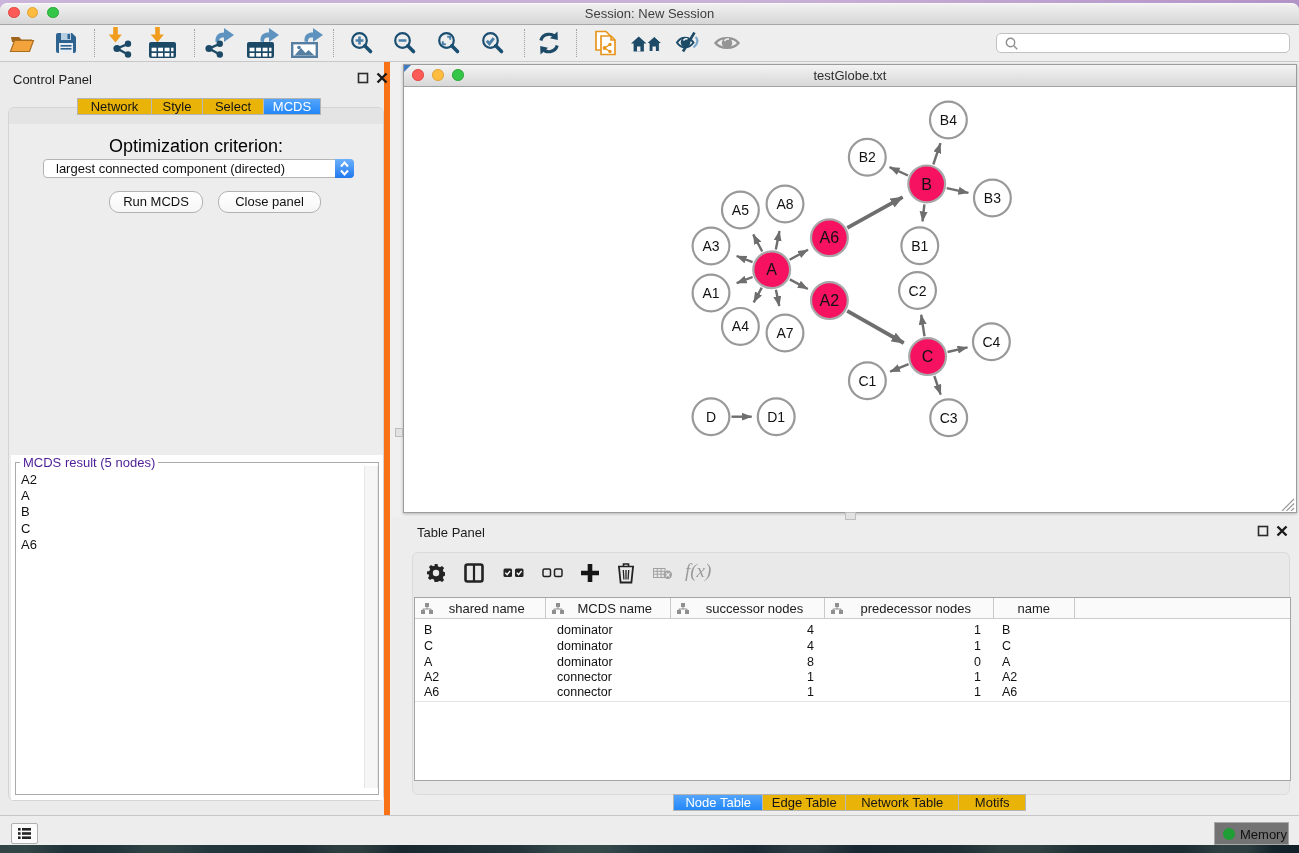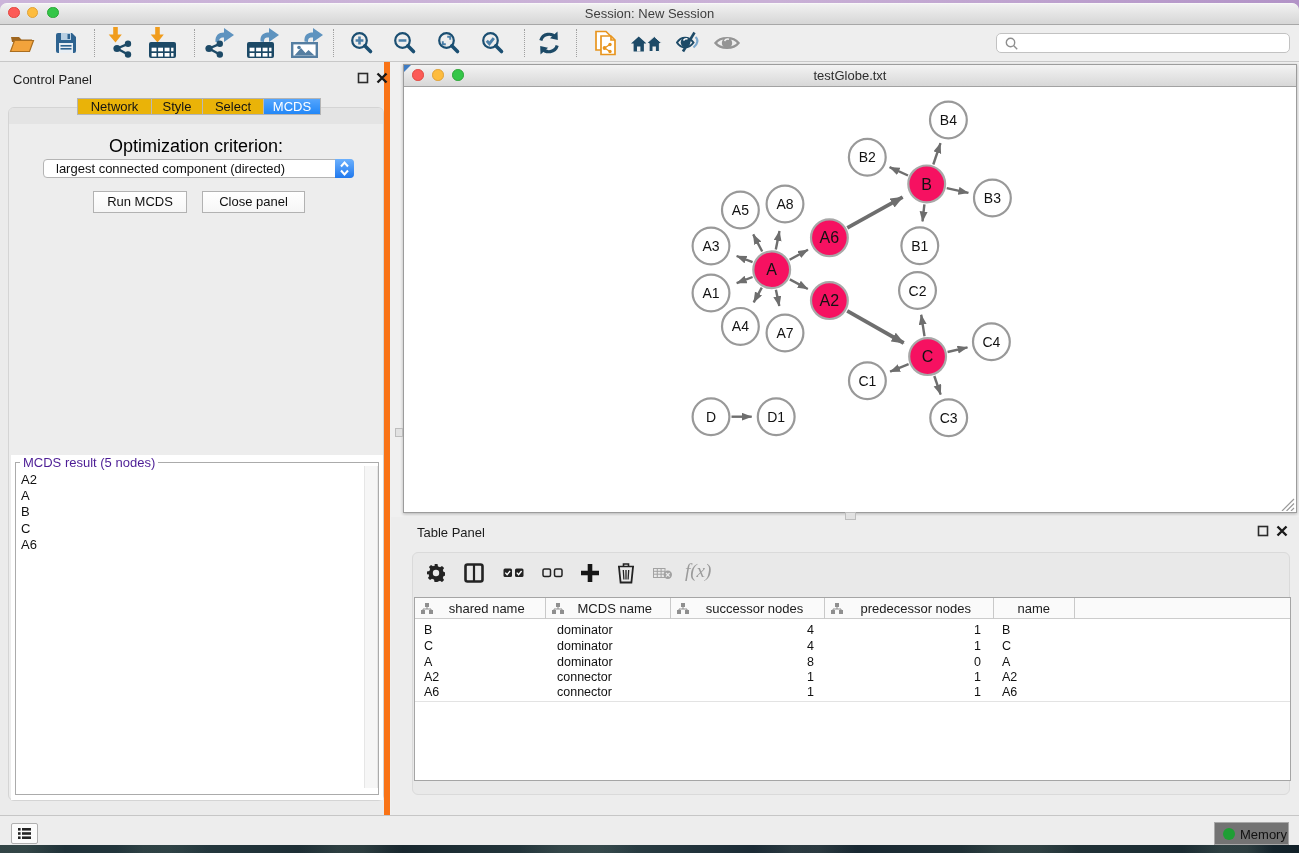--- a/index.html
+++ b/index.html
@@ -26,22 +26,22 @@
 
 #content { position:absolute; left:0; top:59px; width:1299px; height:754px; background:#f0f0f0; }
 #cpanel { position:absolute; left:0; top:0; width:390px; height:754px; background:#ebebeb; border-right:6px solid #f97316; }
 #statusbar { position:absolute; left:0; top:812px; width:1299px; height:30px; background:#ededed; border-top:1px solid #c6c6c6; }
 .panel-h { font-size:13px; color:#1c1c1c; }
 
 .seg { position:absolute; display:flex; border:1px solid #b4b4b4; border-radius:0; background:#eab308; overflow:hidden; z-index:5; }
 .seg div { font-size:13px; color:#141414; text-align:center; line-height:15.5px; border-right:1px solid #b9b9b9; }
 .seg div:last-child { border-right:none; }
 .seg .sel { background:linear-gradient(#54a5fd,#2287f7); color:#fff; }
-.btn { position:absolute; background:linear-gradient(#ffffff,#f6f6f6); border:1px solid #b2b2b2; border-radius:0;
-  font-size:13px; color:#111; text-align:center; }
+.btn { position:absolute; background:linear-gradient(#ffffff,#f6f6f6); border:1px solid #b2b2b2; border-radius:10px;
+  font-size:13px; color:#111; text-align:center;margin-left:16px; }
 
 #netwin { position:absolute; left:403px; top:2px; width:894px; height:449px; border:1px solid #9c9c9c;
   background:#fff; box-shadow:0 1px 3px rgba(0,0,0,0.25); }
 #nw-title { position:absolute; left:0; top:0; width:100%; height:22px; background:linear-gradient(#f3f3f3,#d8d8d8);
   border-bottom:1px solid #a2a2a2; }
 #nw-title .tt { position:absolute; left:0; right:0; top:3px; text-align:center; font-size:13px; color:#2e2e2e; }
 
 #tpanel { position:absolute; left:391px; top:455px; width:908px; height:299px; background:#ededed; }
 #ttoolbar { position:absolute; left:21px; top:35px; width:878px; height:243px; background:#e9e9e9;
   border:1px solid #dadada; border-radius:6px; }
@@ -425,20 +425,26 @@
             <div class="td" style="left:300px;top:70.9px;width:99px;text-align:right">1</div>
             <div class="td" style="left:470px;top:70.9px;width:96px;text-align:right">1</div>
             <div class="td" style="left:587px;top:70.9px">A2</div>
         <div class="td" style="left:9px;top:86.4px">A6</div>
             <div class="td" style="left:142px;top:86.4px">connector</div>
             <div class="td" style="left:300px;top:86.4px;width:99px;text-align:right">1</div>
             <div class="td" style="left:470px;top:86.4px;width:96px;text-align:right">1</div>
             <div class="td" style="left:587px;top:86.4px">A6</div>
         <div style="position:absolute;left:0;top:102.5px;width:875px;border-bottom:1px solid #e3e3e3"></div>
       </div>
+      <div class="seg" style="left:282px;top:277px;width:353px;height:17px">
+        <div class="sel" style="width:90px;line-height:15.5px">Node Table</div>
+        <div style="width:83px;line-height:15.5px">Edge Table</div>
+        <div style="width:114px;line-height:15.5px">Network Table</div>
+        <div style="width:66px;line-height:15.5px">Motifs</div>
+      </div>
     </div>
     <div style="position:absolute;left:395px;top:366px;width:8px;height:9px;background:#e2e2e2;border:1px solid #bdbdbd"></div>
     <div style="position:absolute;left:845px;top:450px;width:11px;height:8px;background:#e2e2e2;border:1px solid #bdbdbd"></div>
   </div>
   <div id="statusbar">
     <div style="position:absolute;left:11px;top:7px;width:27px;height:21px;background:#fbfbfb;border:1px solid #b0b0b0;border-radius:2px">
       <svg width="25" height="19" style="position:absolute;left:0;top:0">
         <g fill="#232323">
               <rect x="6" y="4" width="2.6" height="2.6"></rect>
               <rect x="6" y="8.2" width="2.6" height="2.6"></rect>

